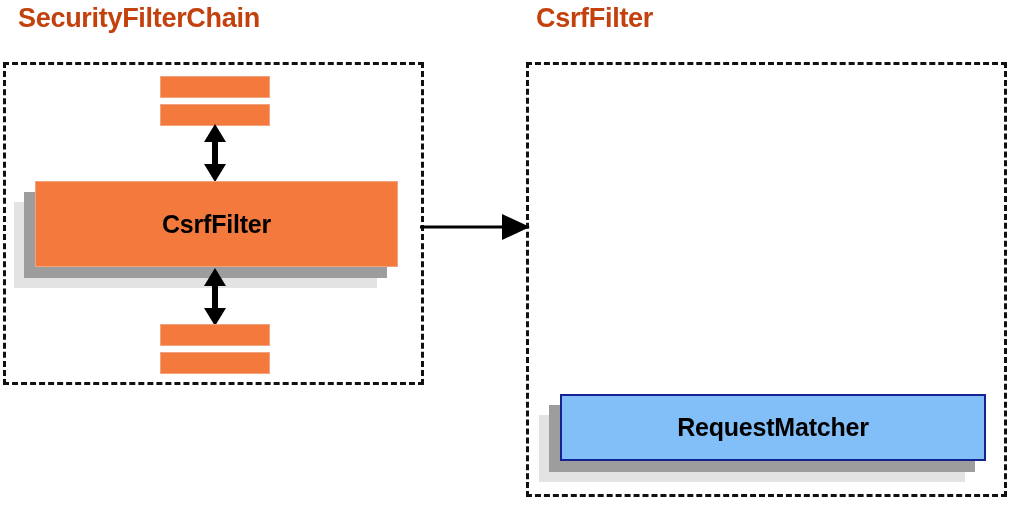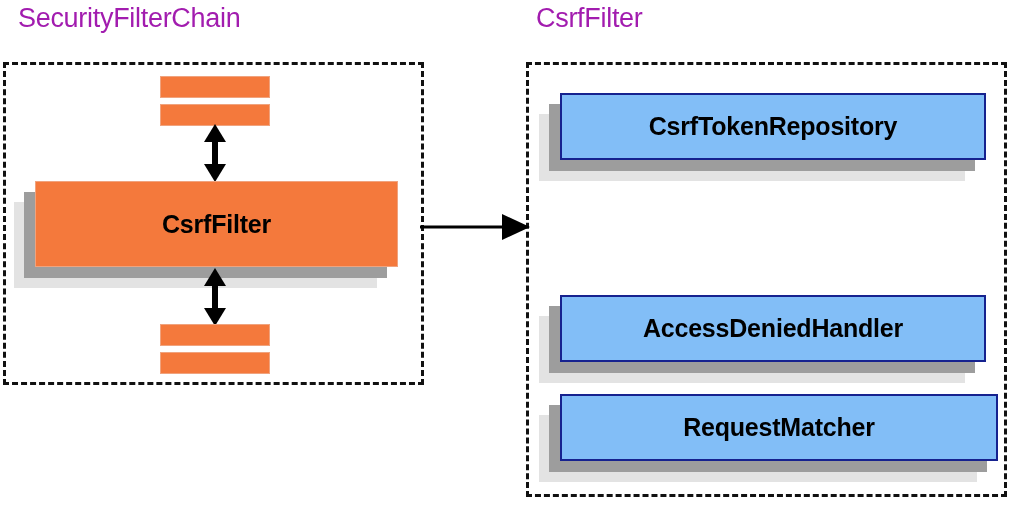--- a/index.html
+++ b/index.html
@@ -15,22 +15,22 @@
     width: 1010px;
     height: 505px;
     background: #ffffff;
     overflow: hidden;
   }
 
   
   .panel-title {
     position: absolute;
     font-size: 27px;
-    font-weight: normal;
-    color: #a21caf;
+    font-weight: bold;
+    color: #c2410c;
     letter-spacing: -0.3px;
     white-space: nowrap;
   }
   #title-left  { left: 18px;  top: 3px; }
   #title-right { left: 536px; top: 3px; }
 
   
   .dashed-box {
     position: absolute;
     border: 3px dashed #111111;
@@ -100,21 +100,21 @@
   #bar-bottom-2 { left: 160px; top: 352px; width: 110px; height: 22px; }
 
   
   .blue-face {
     background: #82bef7;
     border: 2px solid #16228f;
   }
   #blue-card-0 { left: 560px; top: 93px;  width: 426px; height: 67px; }
   #blue-card-1 { left: 560px; top: 194px; width: 426px; height: 67px; }
   #blue-card-2 { left: 560px; top: 295px; width: 426px; height: 67px; }
-  #blue-card-3 { left: 560px; top: 394px; width: 426px; height: 67px; padding-left: 12px; }
+  #blue-card-3 { left: 560px; top: 394px; width: 426px; height: 67px; }
 
   
   .arrow-svg {
     position: absolute;
     overflow: visible;
   }
   #arrow-up-down-top    { left: 201px; top: 124px; }
   #arrow-up-down-bottom { left: 201px; top: 268px; }
   #arrow-chain-to-filter{ left: 420px; top: 213px; }
 </style>
@@ -155,36 +155,22 @@
   </svg>
 
   <div class="orange-bar" id="bar-bottom-1"></div>
   <div class="orange-bar" id="bar-bottom-2"></div>
 
   <svg class="arrow-svg" id="arrow-chain-to-filter" width="112" height="28" viewBox="0 0 112 28">
     <line x1="0" y1="14" x2="92" y2="14" stroke="#000000" stroke-width="3"></line>
     <polygon points="110,14 82,27 82,1" fill="#000000"></polygon>
   </svg>
 
-  <div class="stack" id="blue-card-0">
-    <div class="shadow-far"></div>
-    <div class="shadow-near"></div>
-    <div class="face blue-face">
-      <span class="label">CsrfTokenRepository</span>
-    </div>
-  </div>
 
 
-  <div class="stack" id="blue-card-2">
-    <div class="shadow-far"></div>
-    <div class="shadow-near"></div>
-    <div class="face blue-face">
-      <span class="label">AccessDeniedHandler</span>
-    </div>
-  </div>
 
   <div class="stack" id="blue-card-3">
     <div class="shadow-far"></div>
     <div class="shadow-near"></div>
     <div class="face blue-face">
       <span class="label">RequestMatcher</span>
     </div>
   </div>
 
 </div>

